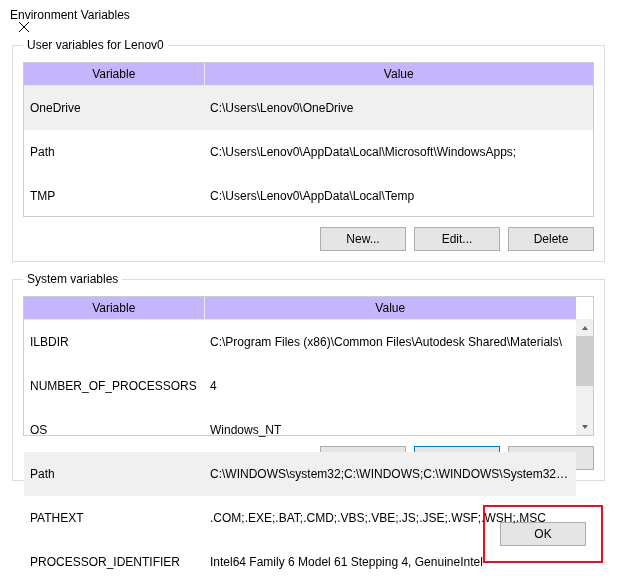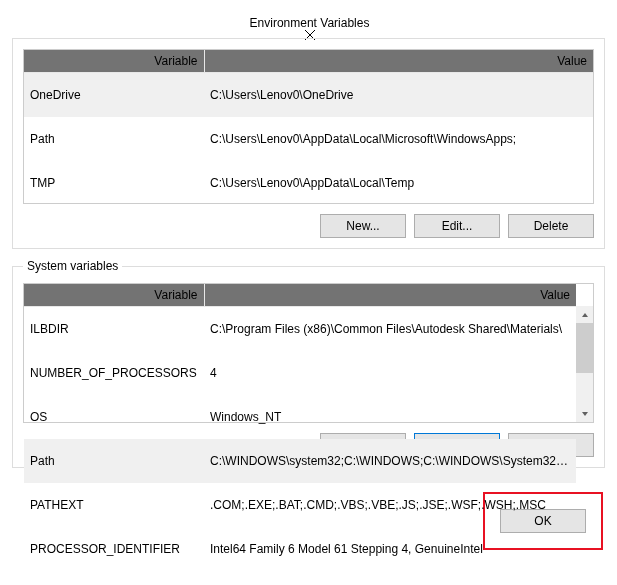--- a/index.html
+++ b/index.html
@@ -1,28 +1,28 @@
 <!DOCTYPE html>
 <html><head>
   <meta charset="utf-8">
   <style>
     * { box-sizing: border-box; margin: 0; padding: 0; font-family: "Segoe UI", Tahoma, sans-serif; font-size: 12px; }
     body { background: #fff; width: 617px; height: 585px; overflow: hidden; }
-    .title-bar { display: flex; align-items: center; justify-content: space-between; height: 30px; padding: 16px 8px 0 10px; flex-direction: column; }
+    .title-bar { display: flex; align-items: flex-start; justify-content: space-between; height: 30px; padding: 8px 8px 0 10px; flex-direction: column; }
     .title-bar .title { color: #000; }
     .title-bar .close { width: 28px; height: 28px; display: flex; align-items: center; justify-content: center; cursor: default; }
     .title-bar .close svg { width: 10px; height: 10px; }
     .content { padding: 8px 12px; }
     fieldset { border: 1px solid #ddd; padding: 10px 10px 10px 10px; margin-bottom: 10px; position: relative; }
     legend { padding: 0 4px; color: #000; font-size: 12px; }
     .table-wrap { border: 1px solid #ccc; height: 155px; background: #fff; position: relative; }
     .sys-table-wrap { height: 140px; }
     table { width: 100%; border-collapse: collapse; table-layout: fixed; }
     col.var-col { width: 180px; }
-    th { text-align: right; font-weight: normal; padding: 4px 6px; background: #737373; border-right: 1px solid #e8e8e8; border-bottom: 1px solid #e8e8e8; color: #000; height: 22px; }
+    th { text-align: center; font-weight: normal; padding: 4px 6px; background: #c4b5fd; border-right: 1px solid #e8e8e8; border-bottom: 1px solid #e8e8e8; color: #000; height: 22px; }
     th:last-child { border-right: none; }
     td { padding: 15px 6px; color: #000; white-space: nowrap; overflow: hidden; text-overflow: ellipsis; height: 19px; }
     tr.sel td { background: #f0f0f0; }
     .buttons-row { display: flex; justify-content: flex-end; gap: 8px; margin-top: 10px; }
     button.std { width: 86px; height: 24px; background: #e5e5e5; border: 1px solid #adadad; color: #000; cursor: default; font-size: 12px; }
     button.default-btn { border: 1px solid #0078d7; }
     .dialog-buttons { display: flex; justify-content: flex-end; gap: 8px; padding: 6px 14px 12px 0; }
     .ok-highlight { border: 2px solid #e81123; padding: 15px; display: inline-block; }
     .scroll-thumb { position: absolute; right: 0; width: 17px; background: #cdcdcd; }
     .scroll-arrow { position: absolute; right: 0; width: 17px; height: 17px; background: #f0f0f0; display:flex; align-items:center; justify-content:center; }
@@ -38,20 +38,21 @@
     <svg viewBox="0 0 10 10">
         <line x1="0" y1="0" x2="10" y2="10" stroke="#000" stroke-width="1"></line>
         <line x1="10" y1="0" x2="0" y2="10" stroke="#000" stroke-width="1"></line>
       </svg>
   </span>
 </div>
 
 <div class="content">
 
   <fieldset>
+    <legend>User variables for Lenov0</legend>
     <div class="table-wrap">
       <table>
         <colgroup>
             <col class="var-col">
             <col>
           </colgroup>
         <thead>
           <tr>
             <th>Variable</th>
             <th>Value</th>

